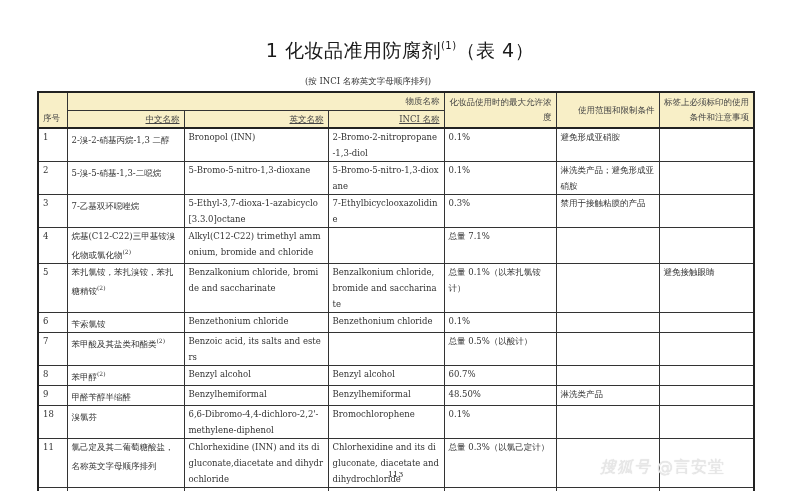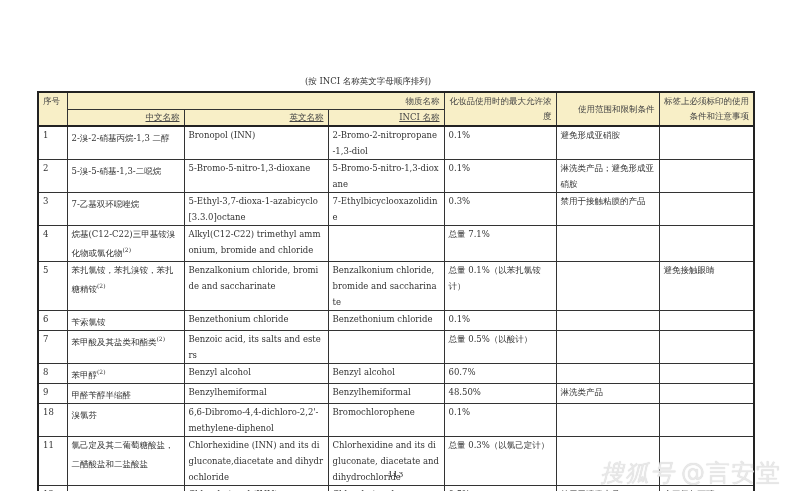--- a/index.html
+++ b/index.html
@@ -40,45 +40,48 @@
       word-break: break-all;
     }
     table.tbl { border: 2px solid #222; }
     table.tbl thead th {
       background: #f8efc7;
       color: #444;
       text-align: right;
       vertical-align: middle;
       line-height: 15px;
     }
-    table.tbl thead th.seq { text-align: left; vertical-align: top; padding-top: 1px; }
+    table.tbl thead th.seq { text-align: left; vertical-align: top; padding-top: 18px; }
     table.tbl thead tr.h1 th { height: 16px; }
     table.tbl thead tr.h2 th { height: 15px; text-decoration: underline; }
     table.tbl thead { border-bottom: 2px solid #222; }
     table.tbl tbody td { background: #fff; color: #333; }
     table.tbl tbody td.seq { padding-left: 4px; }
     sub, .sup { font-size: 6px; }
     .sup { vertical-align: 4px; }
     .footer-page {
       position: absolute; top: 470px; left: 388px;
       font-size: 8px; color: #333;
     }
     .watermark {
       position: absolute; top: 457px; left: 600px;
       font-family: "DejaVu Sans", "Liberation Sans", sans-serif;
-      font-size: 24px; color: #e8e8e8; font-style: italic;
+      font-size: 16px; color: #e8e8e8; font-style: italic;
       letter-spacing: 1px;
       text-shadow: 0 0 1px #cfcfcf;
     }
     .watermark .at { font-style: normal; margin-left: 6px; }
   </style>
 </head>
 <body>
 
 <div class="page">
+  <div class="title">
+    <span>1 化妆品准用防腐剂</span><sup>(1)</sup><span>（表 4）</span>
+  </div>
   <div class="subtitle">(按 INCI 名称英文字母顺序排列)</div>
 
   <table class="tbl">
     <colgroup>
       <col style="width:29px">
       <col style="width:117px">
       <col style="width:144px">
       <col style="width:116px">
       <col style="width:112px">
       <col style="width:103px">
@@ -184,21 +187,21 @@
           <td class="seq"><span>18</span></td>
           <td><span>溴氯芬</span><span class="sup"></span></td>
           <td><span>6,6-Dibromo-4,4-dichloro-2,2'-methylene-diphenol</span></td>
           <td><span>Bromochlorophene</span></td>
           <td><span>0.1%</span></td>
           <td><span></span></td>
           <td><span></span></td>
         </tr>
         <tr style="height: 48px;">
           <td class="seq"><span>11</span></td>
-          <td><span>氯己定及其二葡萄糖酸盐，二醋酸盐和二盐酸盐</span><span class="sup"></span></td>
+          <td><span>氯己定及其二葡萄糖酸盐，名称英文字母顺序排列</span><span class="sup"></span></td>
           <td><span>Chlorhexidine (INN) and its digluconate,diacetate and dihydrochloride</span></td>
           <td><span>Chlorhexidine and its digluconate, diacetate and dihydrochloride</span></td>
           <td><span>总量 0.3%（以氯己定计）</span></td>
           <td><span></span></td>
           <td><span></span></td>
         </tr>
         <tr style="height: 17px;">
           <td class="seq"><span>12</span></td>
           <td><span class="sup"></span></td>
           <td><span>Chlorobutanol (INN)</span></td>

